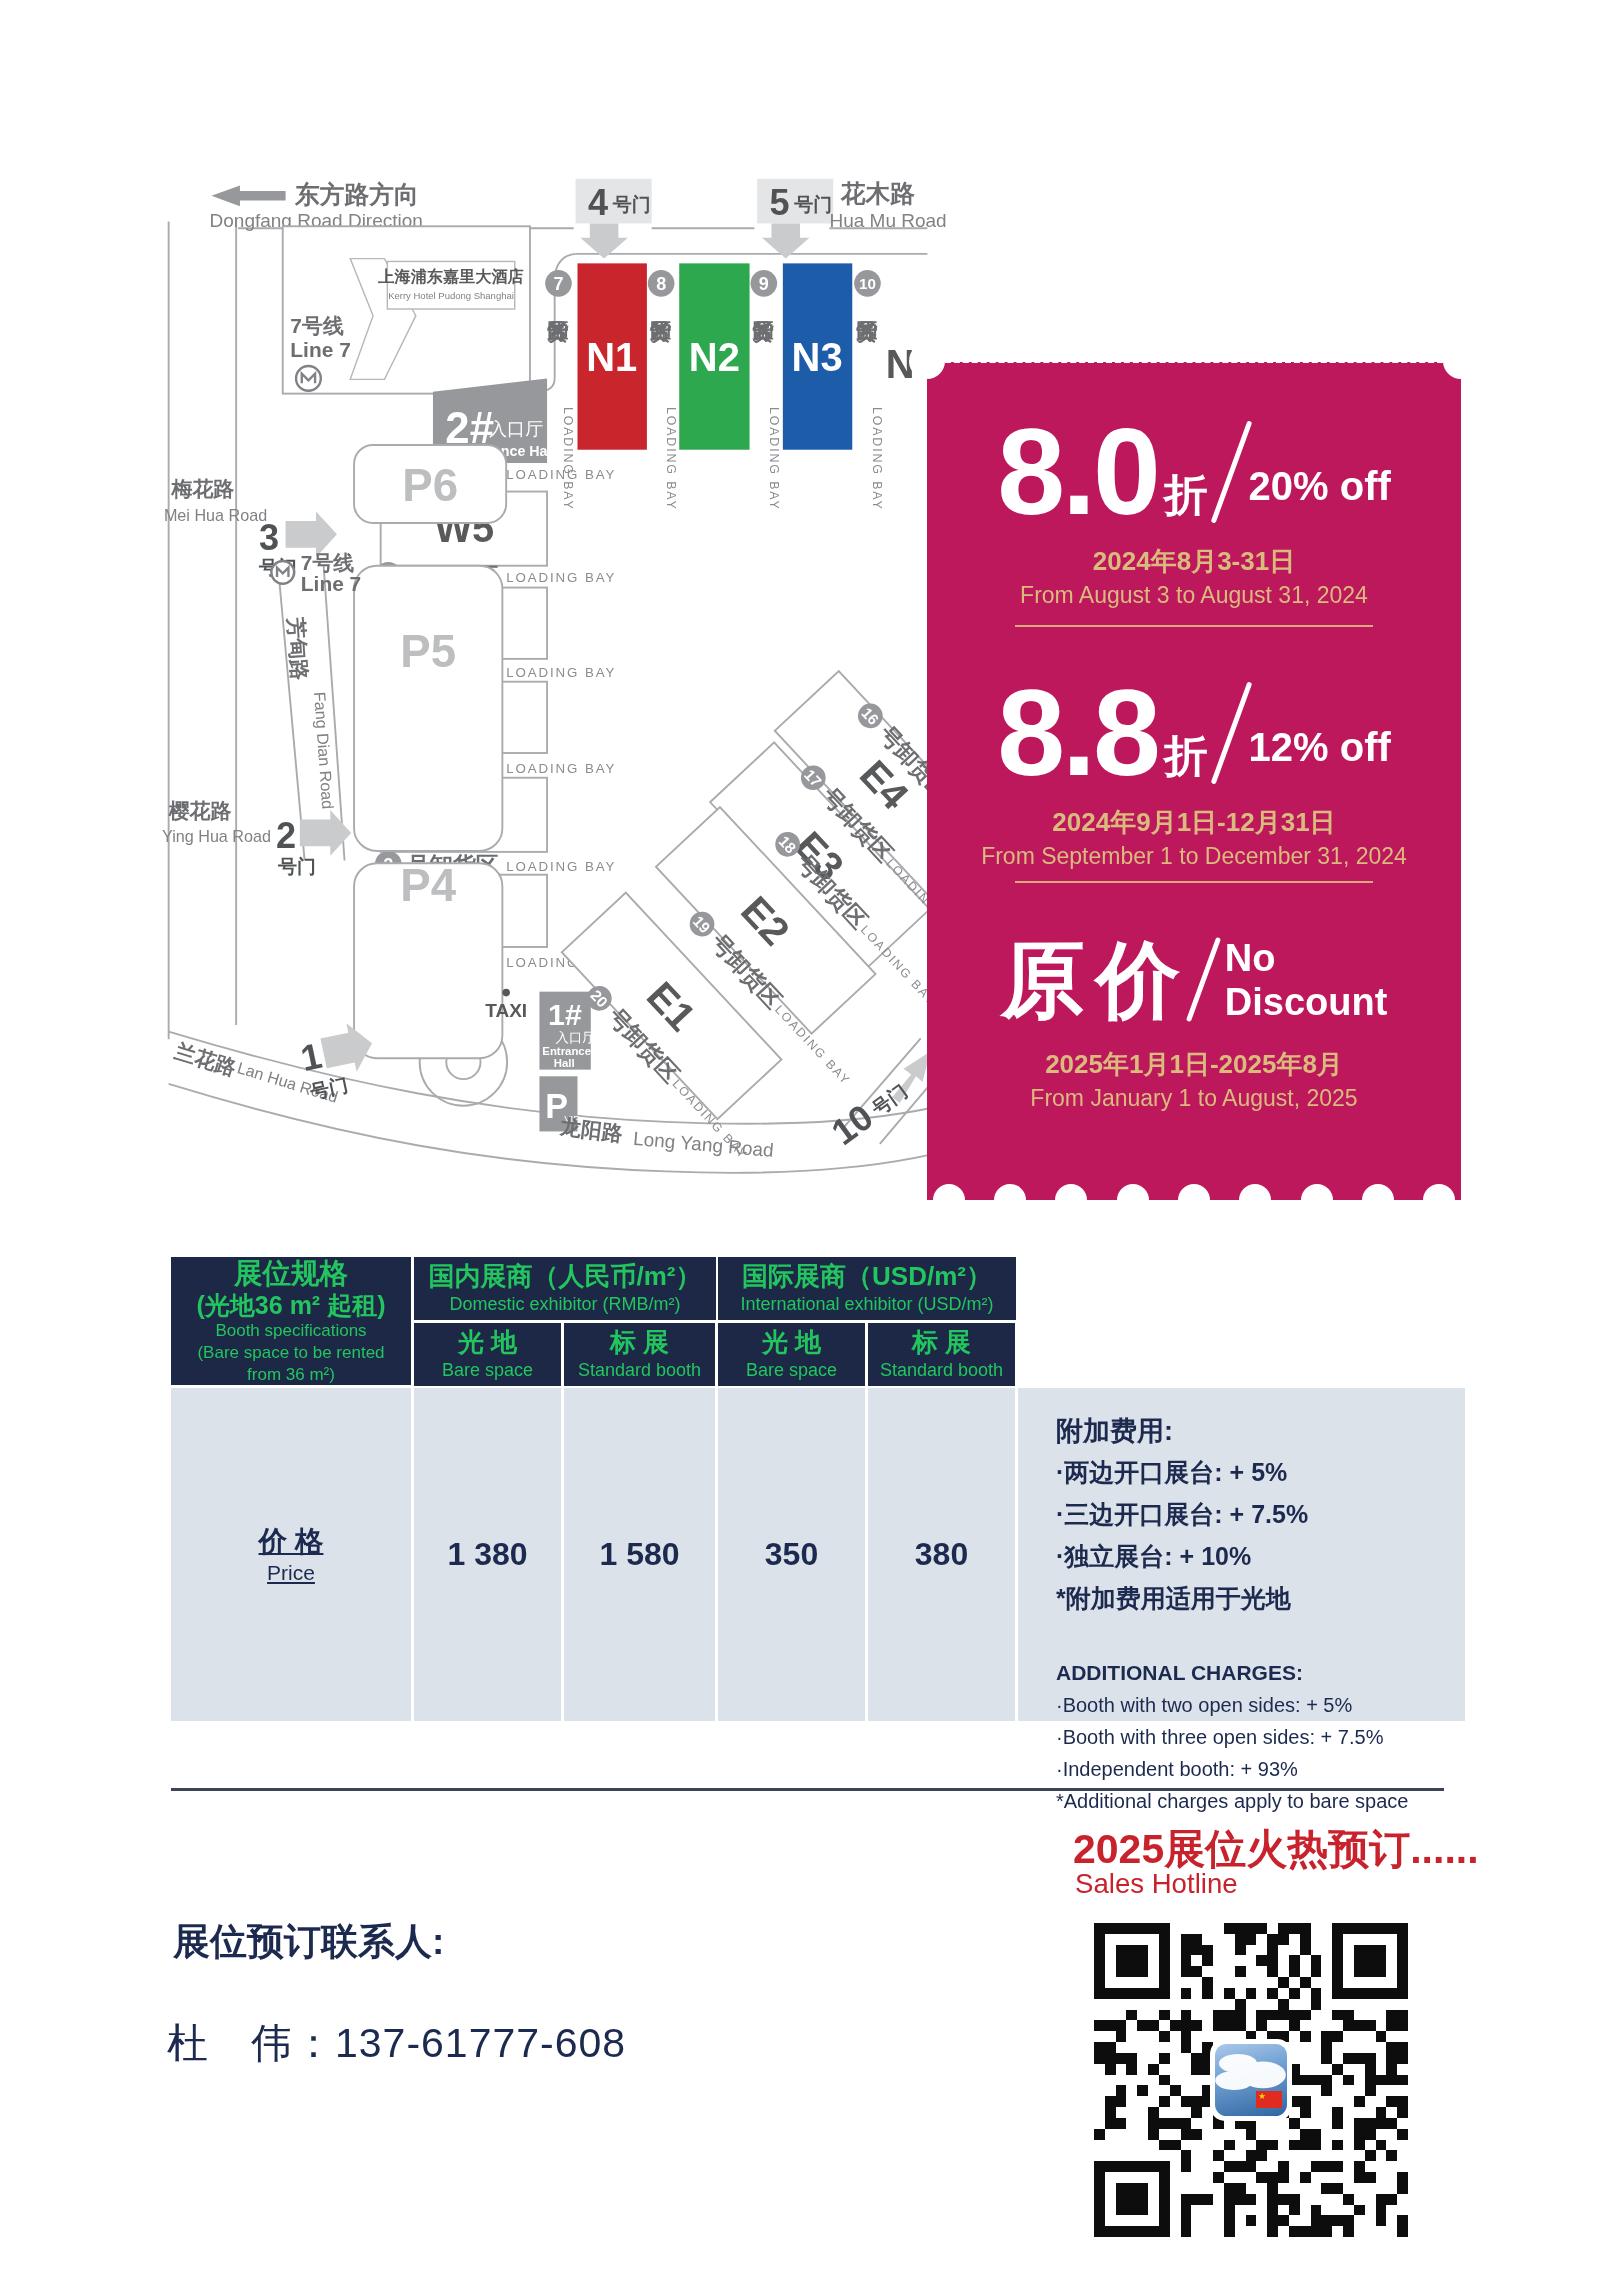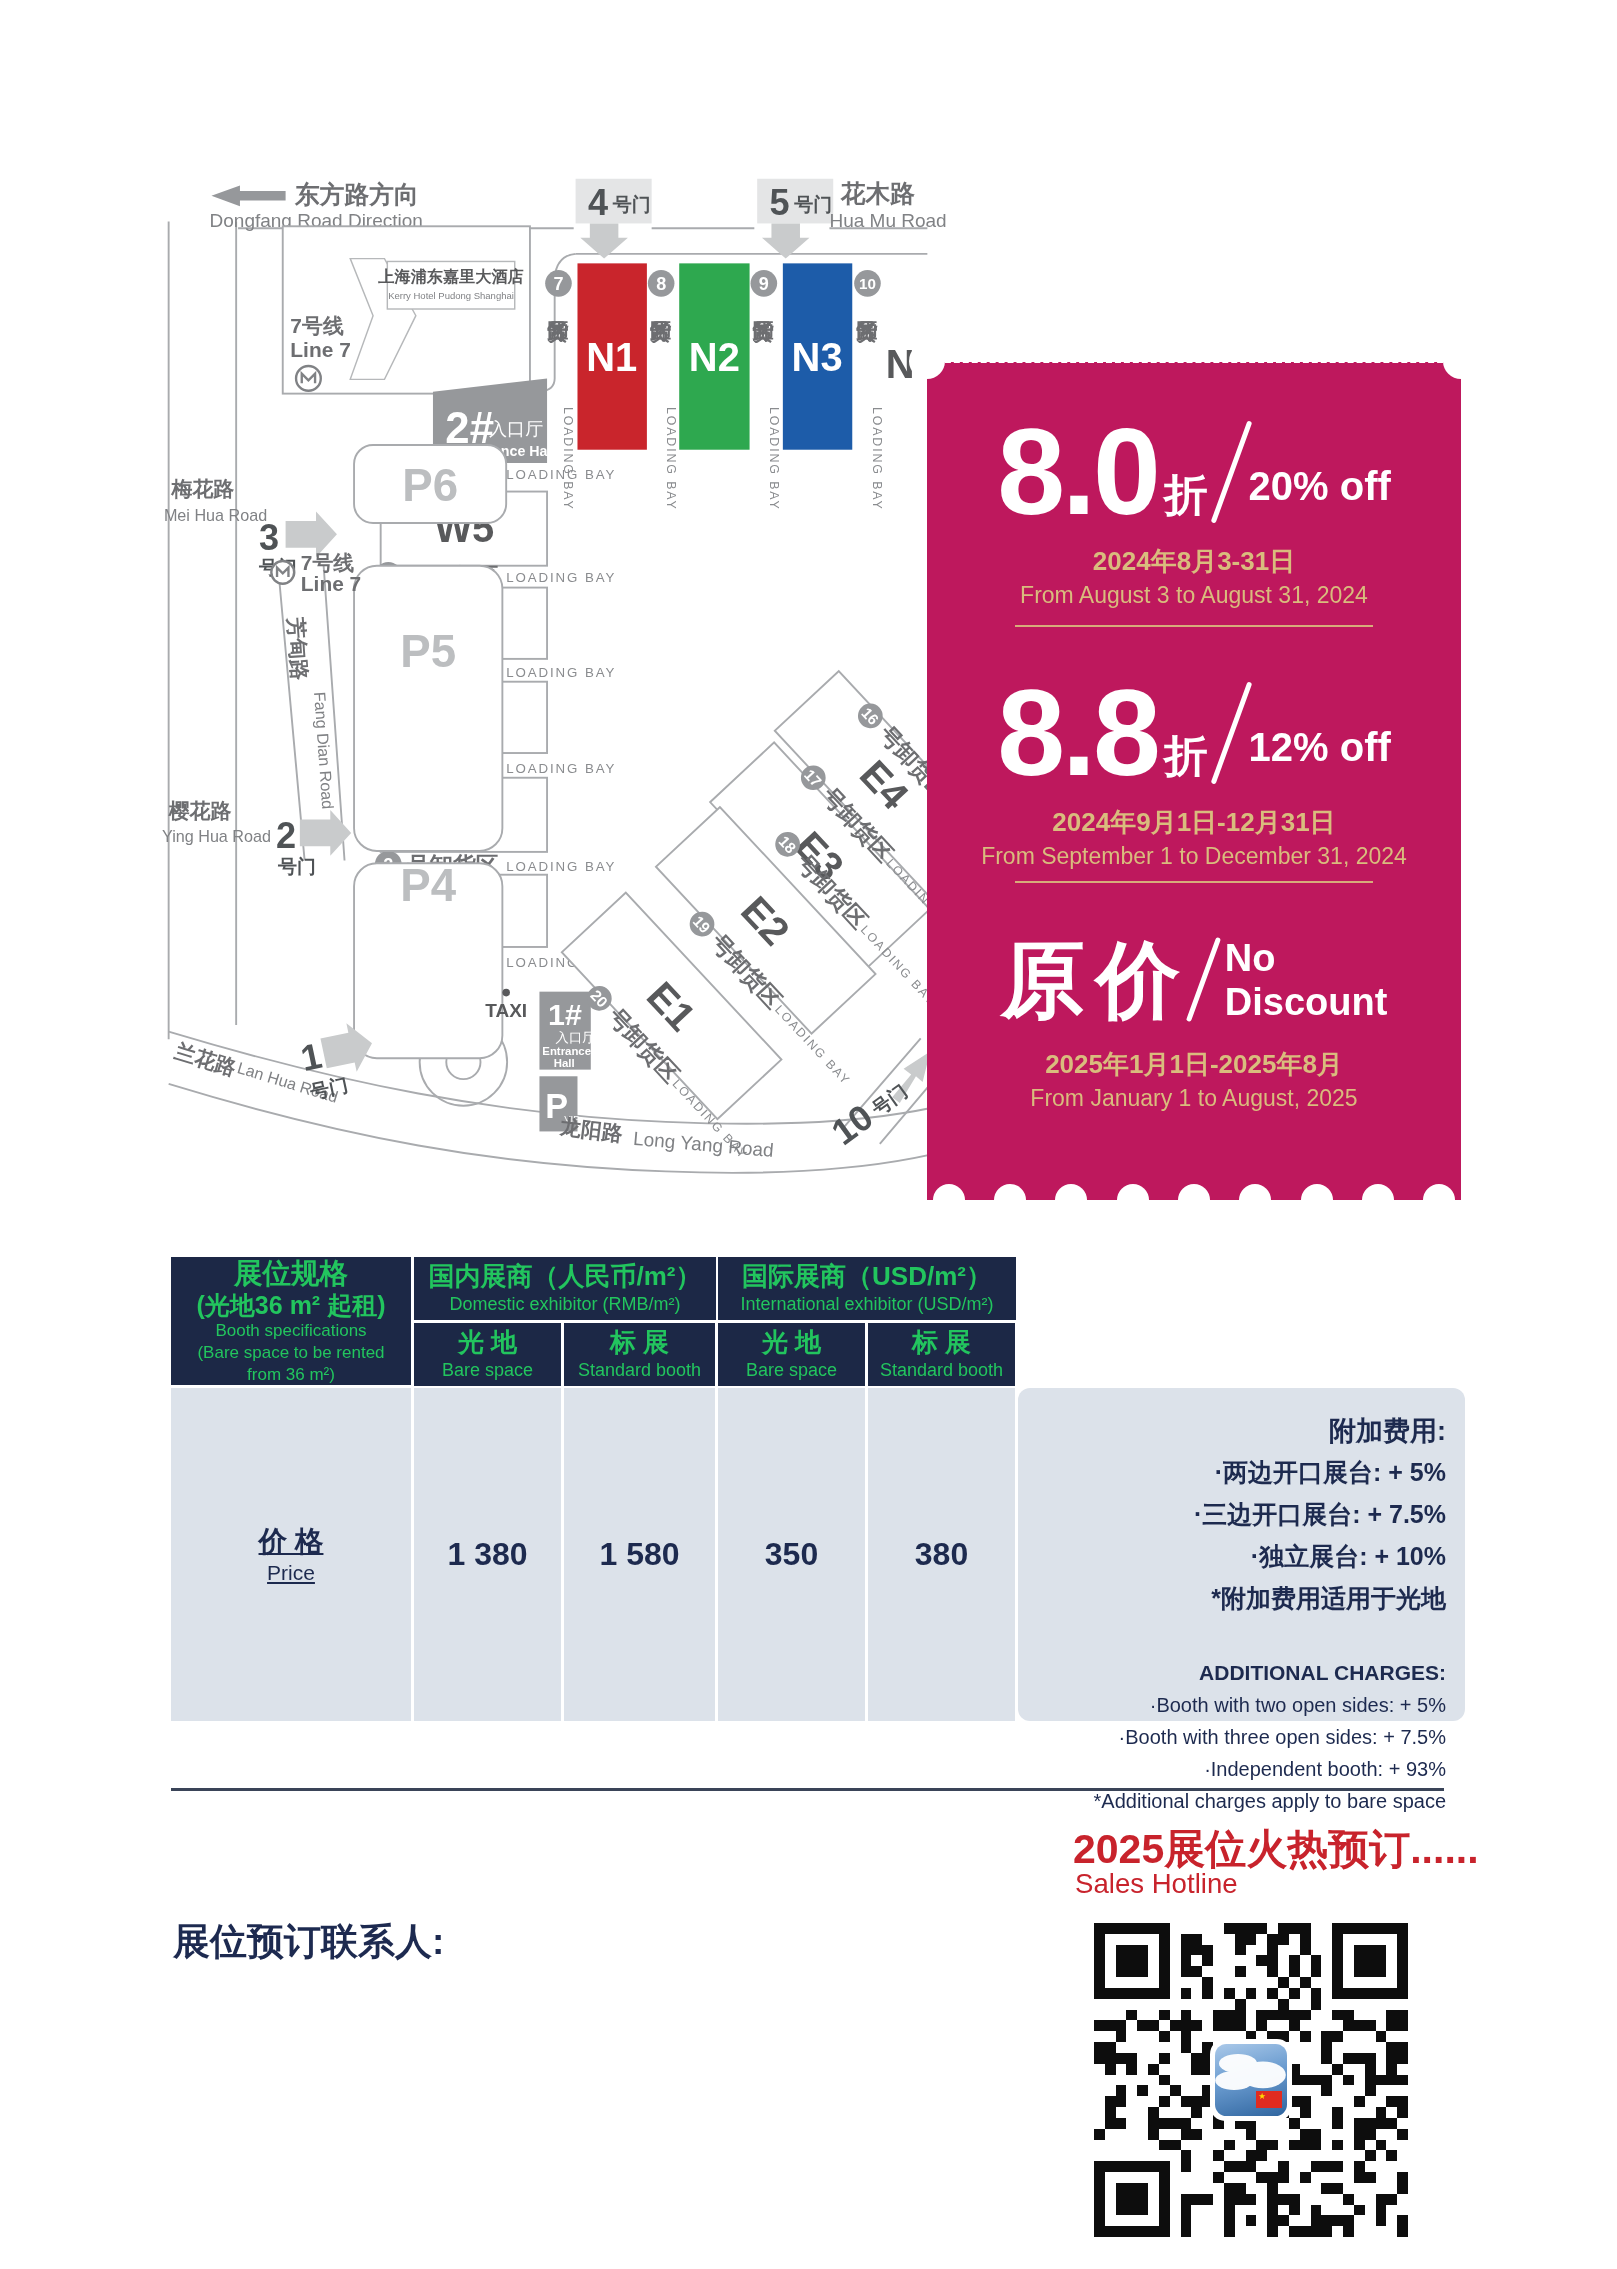--- a/index.html
+++ b/index.html
@@ -69,22 +69,22 @@
   .th{background:#1C2846;color:#22c55e;}
   .td{background:#DCE2EA;color:#1D2A4F;}
   .th .zh{font-size:26px;font-weight:bold;line-height:32px;}
   .th .en{font-size:18px;line-height:25px;}
   .spec .zh1{font-size:28.5px;font-weight:bold;line-height:34px;}
   .spec .zh2{font-size:25px;font-weight:bold;line-height:30px;}
   .spec .en{font-size:17px;line-height:22px;}
   .price-cell .zh{font-size:28.5px;font-weight:bold;line-height:36px;}
   .price-cell .en{font-size:21px;line-height:27px;}
   .val{font-size:32px;font-weight:bold;}
-  .rem-body{align-items:flex-end;justify-content:flex-start;text-align:left;
-            padding:23px 19px 0 22px;border-radius:12px;}
+  .rem-body{align-items:flex-start;justify-content:flex-start;text-align:left;
+            padding:23px 19px 0 38px;}
   .rem-body .zt{font-size:27px;font-weight:bold;line-height:40px;}
   .rem-body .zi{font-size:25px;font-weight:bold;line-height:42px;}
   .rem-body .et{font-size:21px;font-weight:bold;line-height:32px;margin-top:38px;}
   .rem-body .ei{font-size:20px;line-height:32px;}
   
   .divider{position:absolute;left:171px;top:1788px;width:1273px;height:2.9px;background:#3A4458;}
   .hotline-zh{position:absolute;left:1073px;top:1822px;font-size:41px;font-weight:bold;color:#C8232C;}
   .hotline-en{position:absolute;left:1075px;top:1868px;font-size:27.6px;color:#C8232C;}
   .contact-label{position:absolute;left:173px;top:1917px;font-size:37px;font-weight:bold;color:#1D2A50;}
   .contact{position:absolute;left:167px;top:2016px;font-size:41px;color:#1D2A50;letter-spacing:1px;}
@@ -466,20 +466,21 @@
       <div class="ei">·Booth with three open sides: + 7.5%</div>
       <div class="ei">·Independent booth: + 93%</div>
       <div class="ei">*Additional charges apply to bare space</div>
     </div>
   </div>
 
   <div class="divider"></div>
   <div class="hotline-zh">2025展位火热预订......</div>
   <div class="hotline-en">Sales Hotline</div>
   <div class="contact-label">展位预订联系人:</div>
+  <div class="contact">杜　伟：137-61777-608</div>
 
   <div class="qr">
     <div id="qr-grid">
         <i style="grid-area: 1 / 1;"></i>
         <i style="grid-area: 1 / 2;"></i>
         <i style="grid-area: 1 / 3;"></i>
         <i style="grid-area: 1 / 4;"></i>
         <i style="grid-area: 1 / 5;"></i>
         <i style="grid-area: 1 / 6;"></i>
         <i style="grid-area: 1 / 7;"></i>

